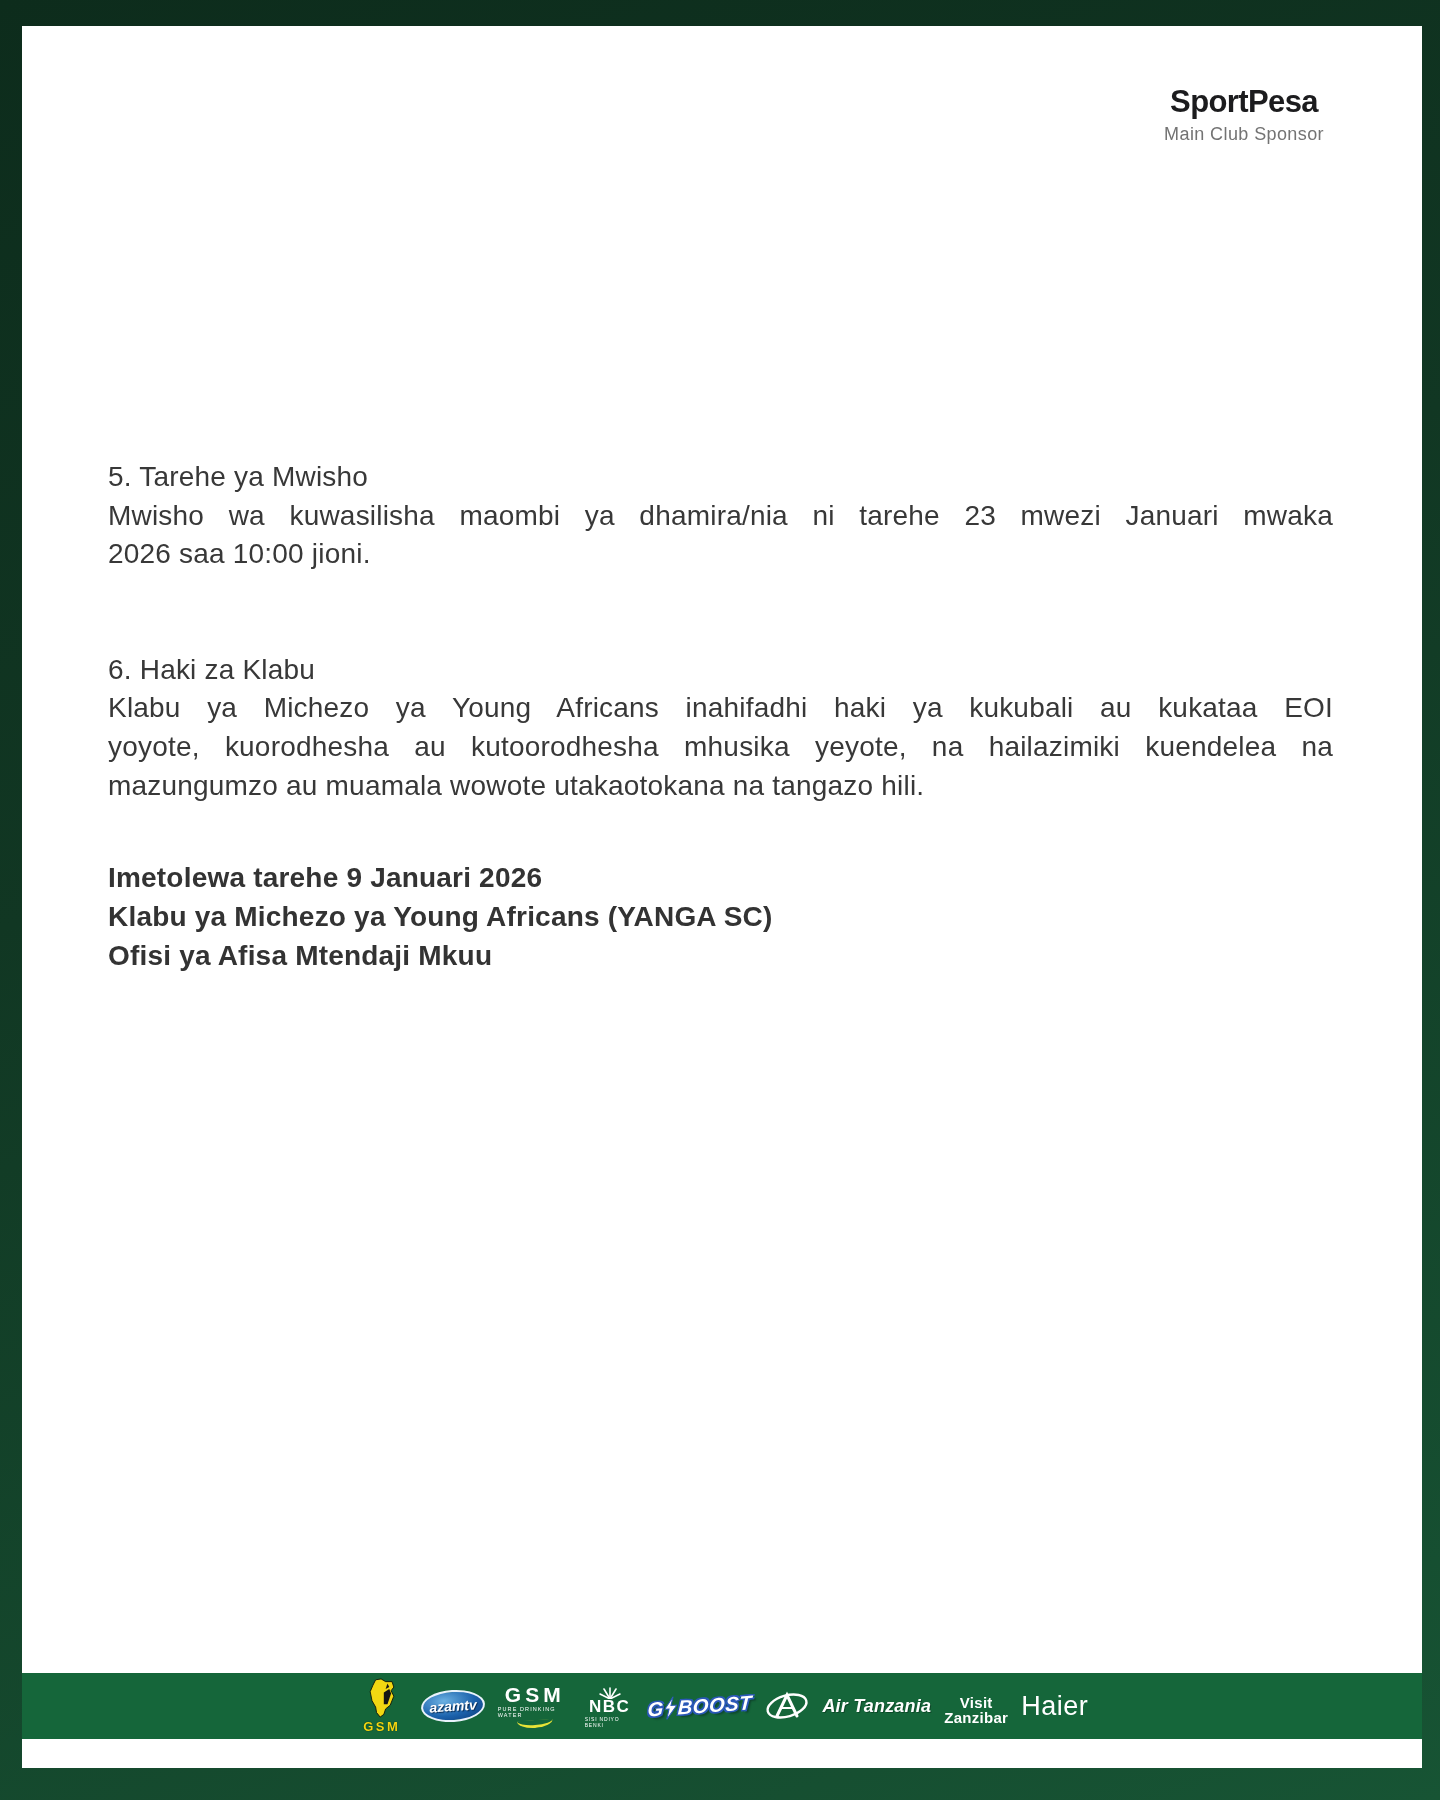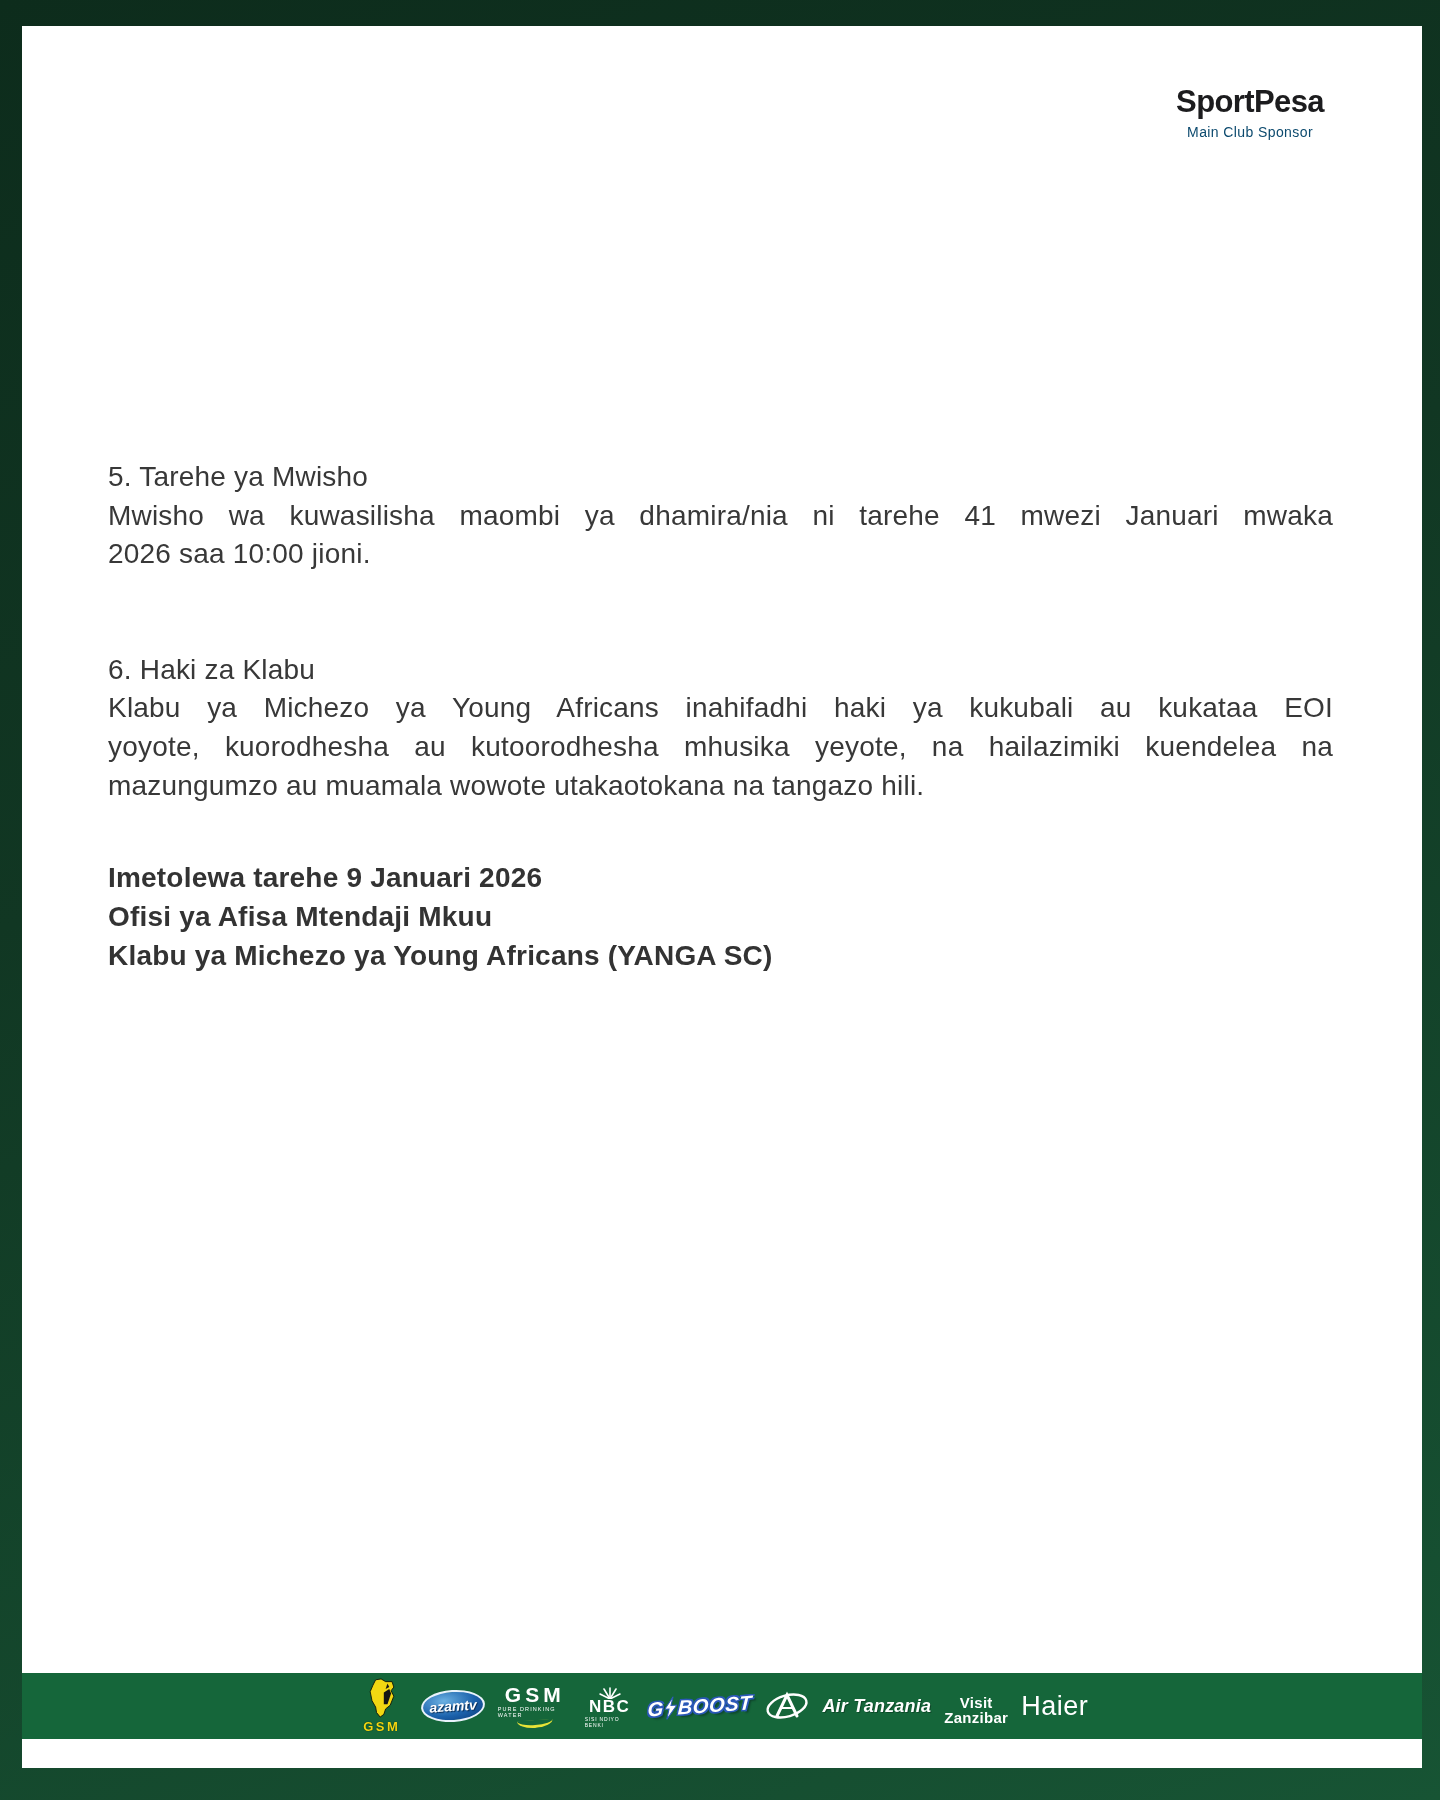--- a/index.html
+++ b/index.html
@@ -9,21 +9,21 @@
     background:linear-gradient(160deg,#0d2c1c 0%,#113723 40%,#175434 100%);
     font-family:"Liberation Sans",sans-serif;
   }
   .page{
     position:absolute;left:22px;top:26px;width:1400px;height:1742px;
     background:#ffffff;
   }
   
   .sp-header{position:absolute;top:24px;right:98px;text-align:center;color:#1c1c1e;margin-top:36px;}
   .sp-brand{font-size:31px;font-weight:800;letter-spacing:-0.6px;line-height:1.05;}
-  .sp-tagline{font-size:14px;font-weight:400;color:#0c4a6e;letter-spacing:0.4px;margin-top:5px;}
+  .sp-tagline{font-size:18px;font-weight:400;color:#737373;letter-spacing:0.4px;margin-top:5px;}
   
   .doc-body{
     position:absolute;left:86px;top:432px;width:1225px;
     color:#383838;font-size:28px;line-height:38.6px;letter-spacing:0.2px;
   }
   .doc-line{text-align:justify;text-align-last:justify;text-justify:inter-word;}
   .doc-line.last,.doc-heading{text-align:left;text-align-last:left;}
   .sec-gap{margin-top:77px;}
   .sig-block{margin-top:54px;font-weight:700;line-height:38.8px;color:#333333;}
   
@@ -77,35 +77,35 @@
 
     <div class="sp-header">
       <div class="sp-brand">SportPesa</div>
       <div class="sp-tagline">Main Club Sponsor</div>
     </div>
 
     <div class="doc-body">
 
       <section>
         <div class="doc-heading">5. Tarehe ya Mwisho</div>
-        <div class="doc-line">Mwisho wa kuwasilisha maombi ya dhamira/nia ni tarehe 41 mwezi Januari mwaka</div>
+        <div class="doc-line">Mwisho wa kuwasilisha maombi ya dhamira/nia ni tarehe 23 mwezi Januari mwaka</div>
         <div class="doc-line last">2026 saa 10:00 jioni.</div>
       </section>
 
       <section class="sec-gap">
         <div class="doc-heading">6. Haki za Klabu</div>
         <div class="doc-line">Klabu ya Michezo ya Young Africans inahifadhi haki ya kukubali au kukataa EOI</div>
         <div class="doc-line">yoyote, kuorodhesha au kutoorodhesha mhusika yeyote, na hailazimiki kuendelea na</div>
         <div class="doc-line last">mazungumzo au muamala wowote utakaotokana na tangazo hili.</div>
       </section>
 
       <section class="sig-block">
         <div>Imetolewa tarehe 9 Januari 2026</div>
+        <div>Klabu ya Michezo ya Young Africans (YANGA SC)</div>
         <div>Ofisi ya Afisa Mtendaji Mkuu</div>
-        <div>Klabu ya Michezo ya Young Africans (YANGA SC)</div>
       </section>
 
     </div>
 
     <div class="sponsor-band">
 
       <div class="logo gsm-africa">
         <svg width="40" height="40" viewBox="0 0 40 44">
           <path d="M13 2 L19 1 L24 4 L31 4 L33 10 L30 14 L33 20 L29 30 L24 34 L22 40 L18 43 L14 38 L13 32 L9 25 L7 15 L10 8 Z" fill="#f2d712" stroke="#10160a" stroke-width="1"></path>
           <path d="M22 16 L28 12 L30 17 L26 29 L22 29 Z" fill="#141414"></path>

